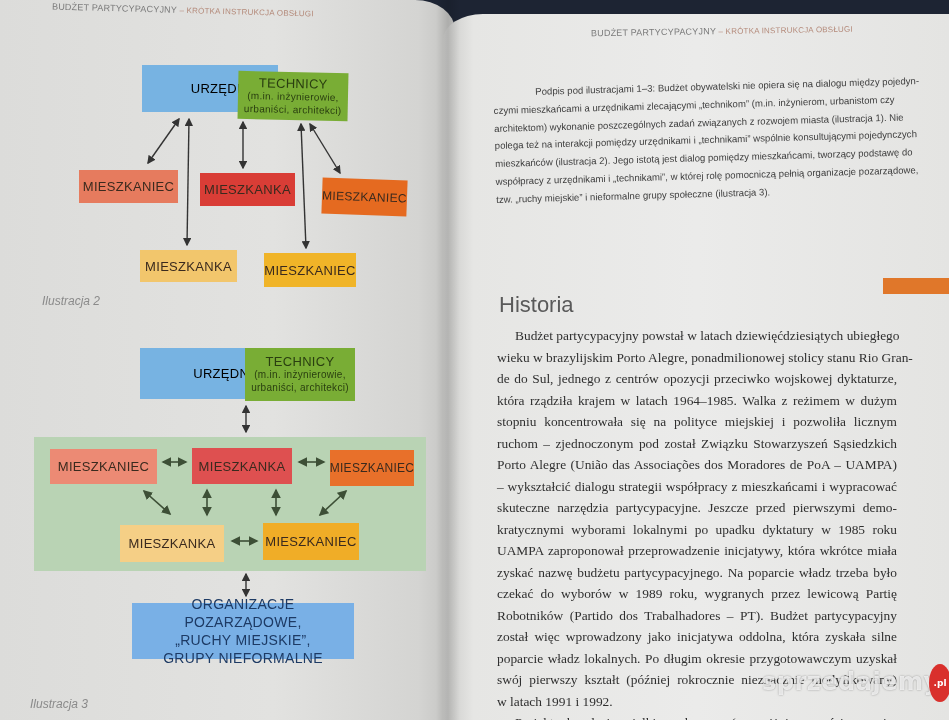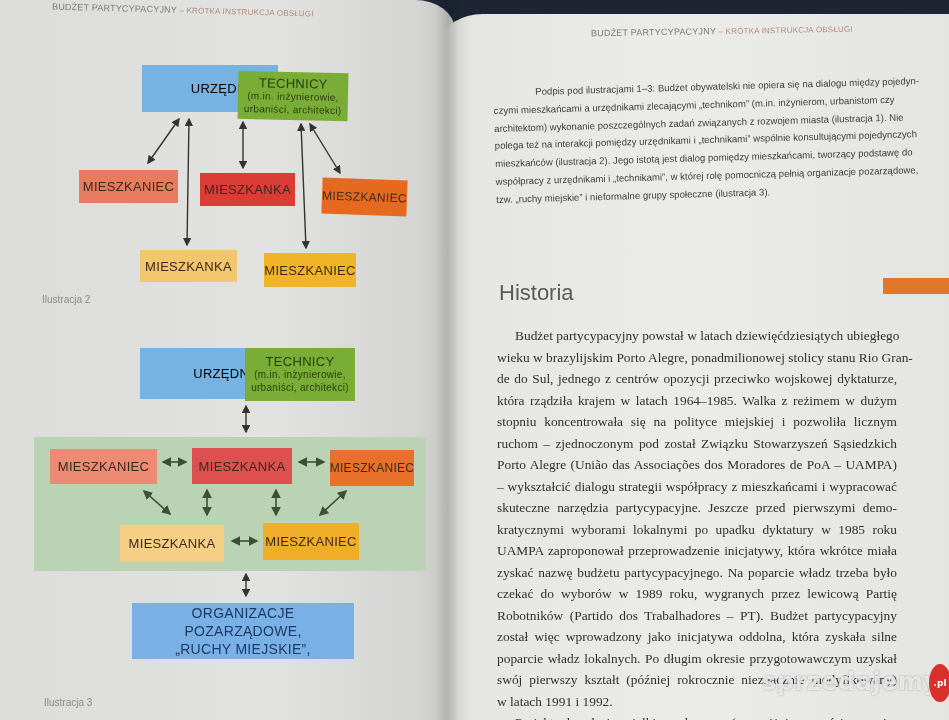--- a/index.html
+++ b/index.html
@@ -58,34 +58,34 @@
     .ngo-box {
       background: #79b0e6; color: #1d3a64; flex-direction: column;
       font-size: 14px; line-height: 18px;
     }
     .green-panel {
       position: absolute; left: 34px; top: 437px; width: 392px; height: 134px;
       background: #b9d3b4;
     }
     .caption {
       position: absolute; font-family: "Liberation Sans", sans-serif;
-      font-size: 10px; color: #8a8a8a;
+      font-style: italic; font-size: 12px; color: #8a8a8a;
     }
     svg.arrows { position: absolute; left: 0; top: 0; }
 
     
     .caption-para {
       position: absolute; left: 50px; top: 70px; width: 380px;
       font-family: "Liberation Sans", sans-serif; font-size: 9.6px; line-height: 17.8px;
       color: #3e3e3e; transform: rotate(-1.6deg); transform-origin: left top;
     }
     .caption-para .line { white-space: nowrap; display: block; }
     .caption-para .indent { padding-left: 42px; }
     .section-title {
-      position: absolute; left: 56px; top: 248px;
+      position: absolute; left: 56px; top: 260px;
       font-family: "Liberation Sans", sans-serif; font-size: 22px; color: #5a5a5a;
       font-weight: normal;
     }
     .orange-tab {
       position: absolute; left: 440px; top: 264px; width: 66px; height: 16px;
       background: #e0772a;
     }
     .body-text {
       position: absolute; left: 54px; top: 311px; width: 400px;
       font-family: "Liberation Serif", serif; font-size: 13.4px; line-height: 21.5px;
@@ -168,23 +168,24 @@
     <div class="box c-pale2" style="left:120px; top:525px; width:104px; height:37px;">
       <span>MIESZKANKA</span>
     </div>
     <div class="box c-yellow2" style="left:263px; top:523px; width:96px; height:37px;">
       <span>MIESZKANIEC</span>
     </div>
 
     <div class="box ngo-box" style="left:132px; top:603px; width:222px; height:56px;">
       <span>ORGANIZACJE POZARZĄDOWE,</span>
       <span>„RUCHY MIEJSKIE”,</span>
-    </div>
-
-    <div class="caption" style="left:44px; top:697px;">Ilustracja 3</div>
+      <span>GRUPY NIEFORMALNE</span>
+    </div>
+
+    <div class="caption" style="left:30px; top:697px;">Ilustracja 3</div>
   </div>
 
   <svg class="arrows" width="455" height="720">
     <defs>
       <marker id="ah" markerWidth="6" markerHeight="6" refX="5" refY="3" orient="auto">
         <path d="M0,0 L6,3 L0,6 z" fill="#333"></path>
       </marker>
       <marker id="ahs" markerWidth="6" markerHeight="6" refX="1" refY="3" orient="auto">
         <path d="M6,0 L0,3 L6,6 z" fill="#333"></path>
       </marker>

